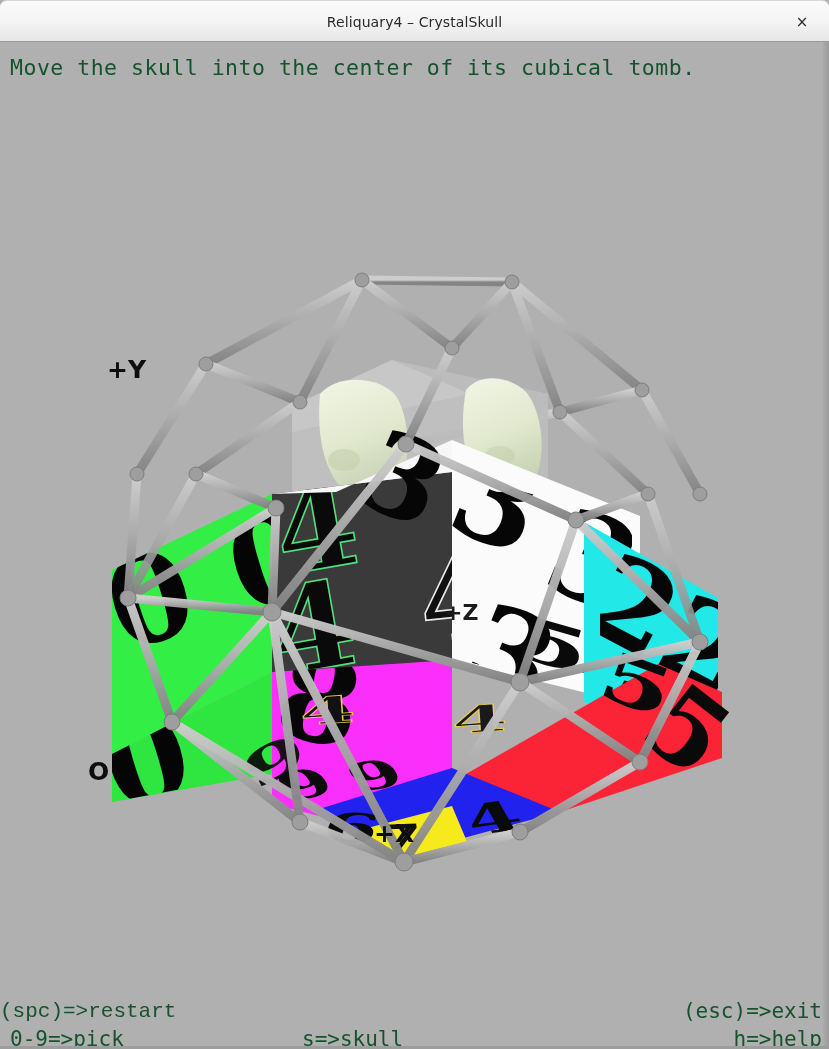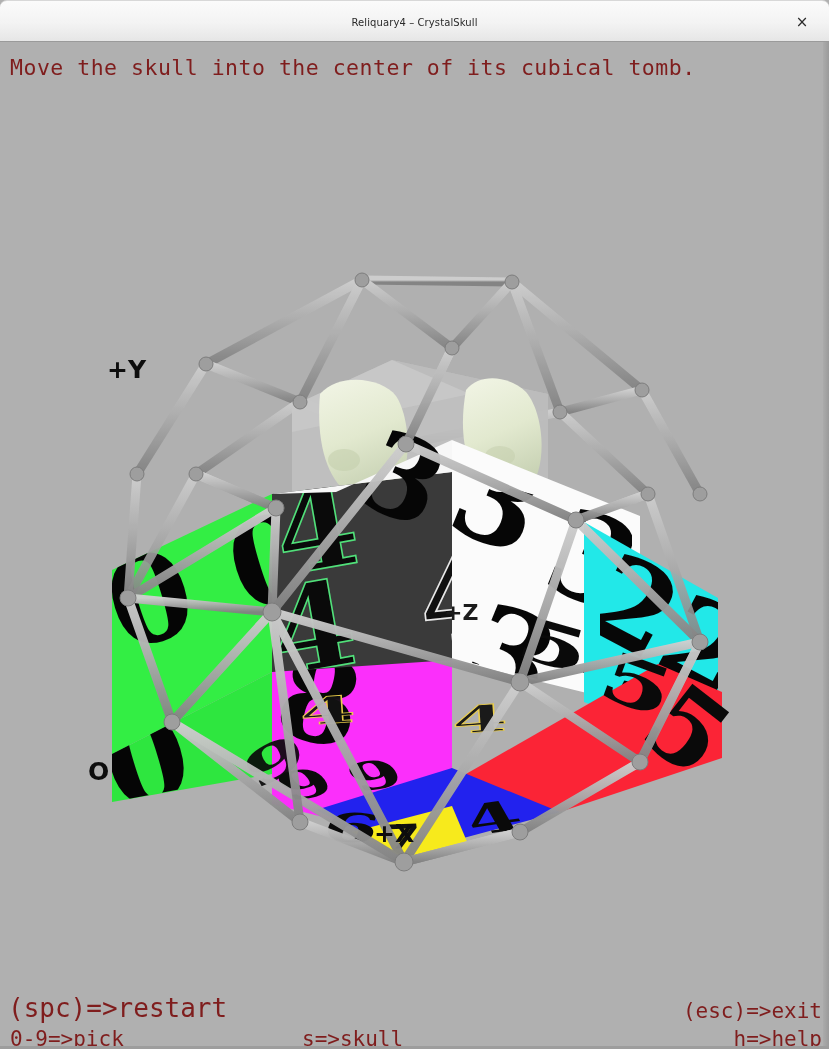--- a/index.html
+++ b/index.html
@@ -7,36 +7,36 @@
 
   .window{position:absolute;left:0;top:0;width:829px;height:1049px;overflow:hidden;background:#b0b0b0;}
 
   
   .titlebar{position:absolute;left:0;top:0;width:829px;height:42px;
     background:linear-gradient(to bottom,#fbfbfb 0%,#f3f3f3 55%,#e6e6e6 100%);
     border-bottom:1px solid #9a9a9a;border-top:1px solid #d8d8d8;
     border-radius:7px 7px 0 0;box-sizing:border-box;}
   .titlebar-title{position:absolute;left:0;top:0;width:829px;height:42px;
     display:flex;align-items:center;justify-content:center;
-    font-size:10px;color:#2a2a2a;font-family:"DejaVu Sans",sans-serif;letter-spacing:.1px;}
+    font-size:14px;color:#2a2a2a;font-family:"DejaVu Sans",sans-serif;letter-spacing:.1px;}
   .close-btn{position:absolute;right:10px;top:0;height:42px;width:34px;
     display:flex;align-items:center;justify-content:center;
     font-size:15px;color:#2b2b2b;cursor:pointer;font-family:"DejaVu Sans",sans-serif;}
 
   
   .client{position:absolute;left:0;top:42px;width:829px;height:1007px;background:#b0b0b0;overflow:hidden;}
   .edge-right{position:absolute;right:0;top:42px;width:6px;height:1007px;
       background:linear-gradient(to right,#ababab,#9b9b9b);}
   .edge-bottom{position:absolute;left:0;bottom:0;width:829px;height:3px;background:#9d9d9d;}
 
-  .hud{position:absolute;color:#7f1d1d;font-family:"DejaVu Sans Mono","Liberation Mono",monospace;
+  .hud{position:absolute;color:#14532d;font-family:"DejaVu Sans Mono","Liberation Mono",monospace;
        white-space:pre;}
   .instruction{left:10px;top:13px;font-size:21.5px;letter-spacing:.5px;}
 
-  .footer-l1{left:8px;bottom:26px;font-size:26px;}
+  .footer-l1{left:0;bottom:26px;font-size:21px;font-family:Liberation Mono, monospace;}
   .footer-r1{right:7px;bottom:26px;font-size:21px;margin-top:40px;}
   .footer-l2{left:10px;bottom:-2px;font-size:21px;}
   .footer-c2{left:302px;bottom:-2px;font-size:21px;}
   .footer-r2{right:7px;bottom:-2px;font-size:21px;}
 
   
   .scene{position:absolute;left:0;top:0;width:829px;height:1007px;}
   .axislabel{position:absolute;color:#0d0d0d;font-size:25px;font-weight:700;
     font-family:"DejaVu Sans",sans-serif;white-space:pre;}
   .lbl-y{left:107px;top:313px;}

